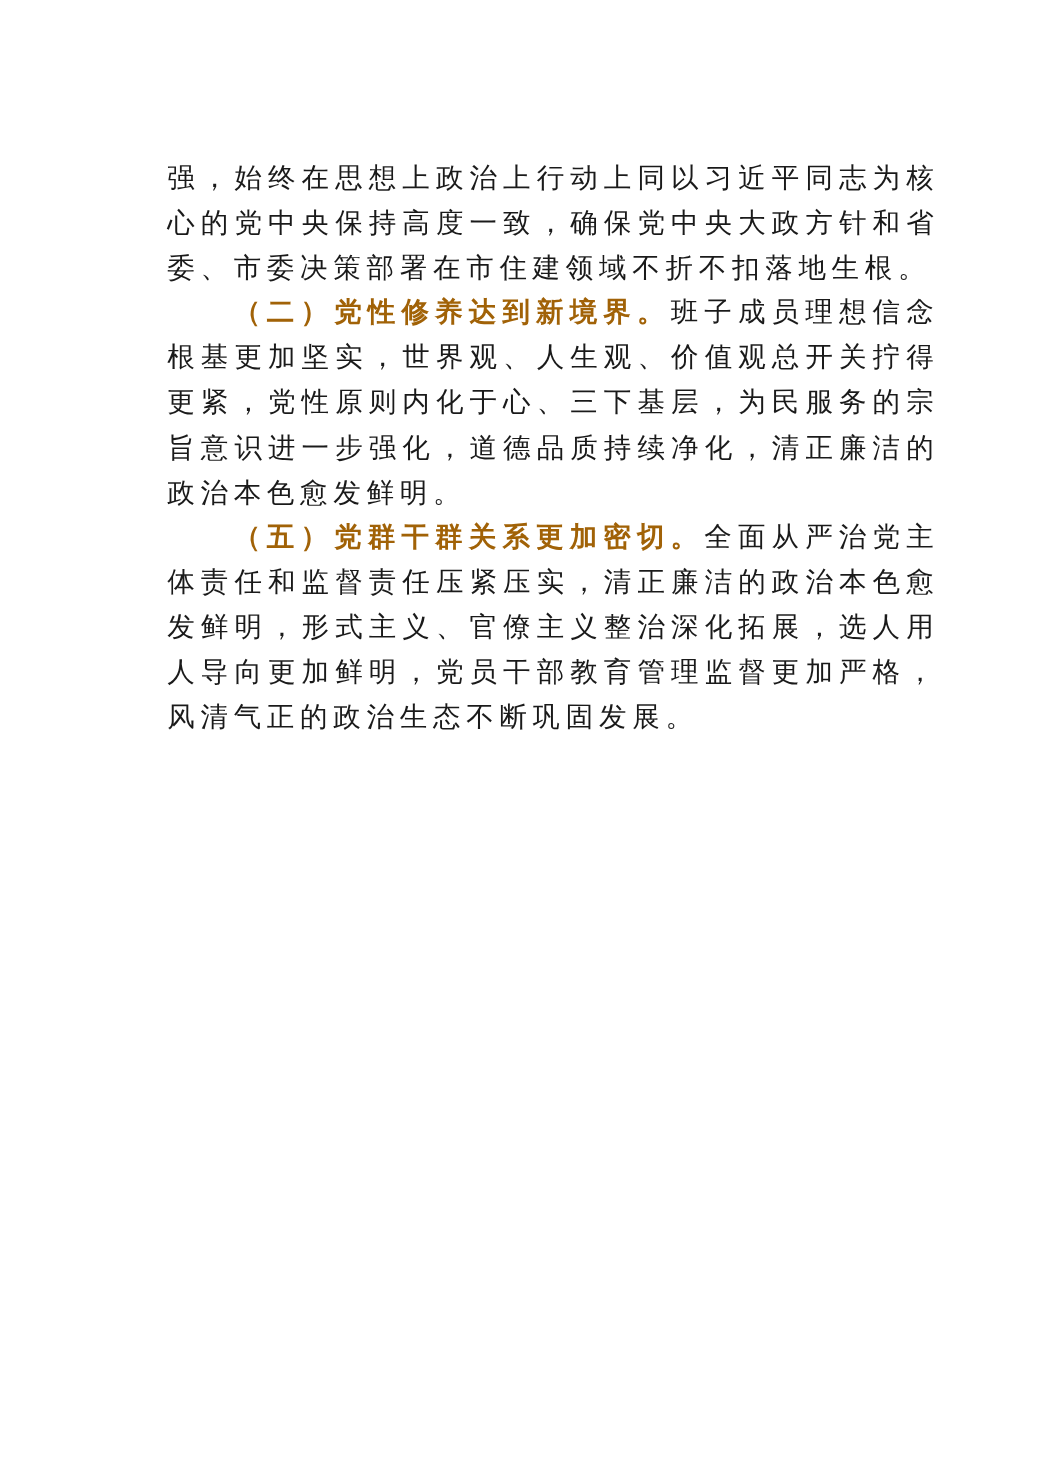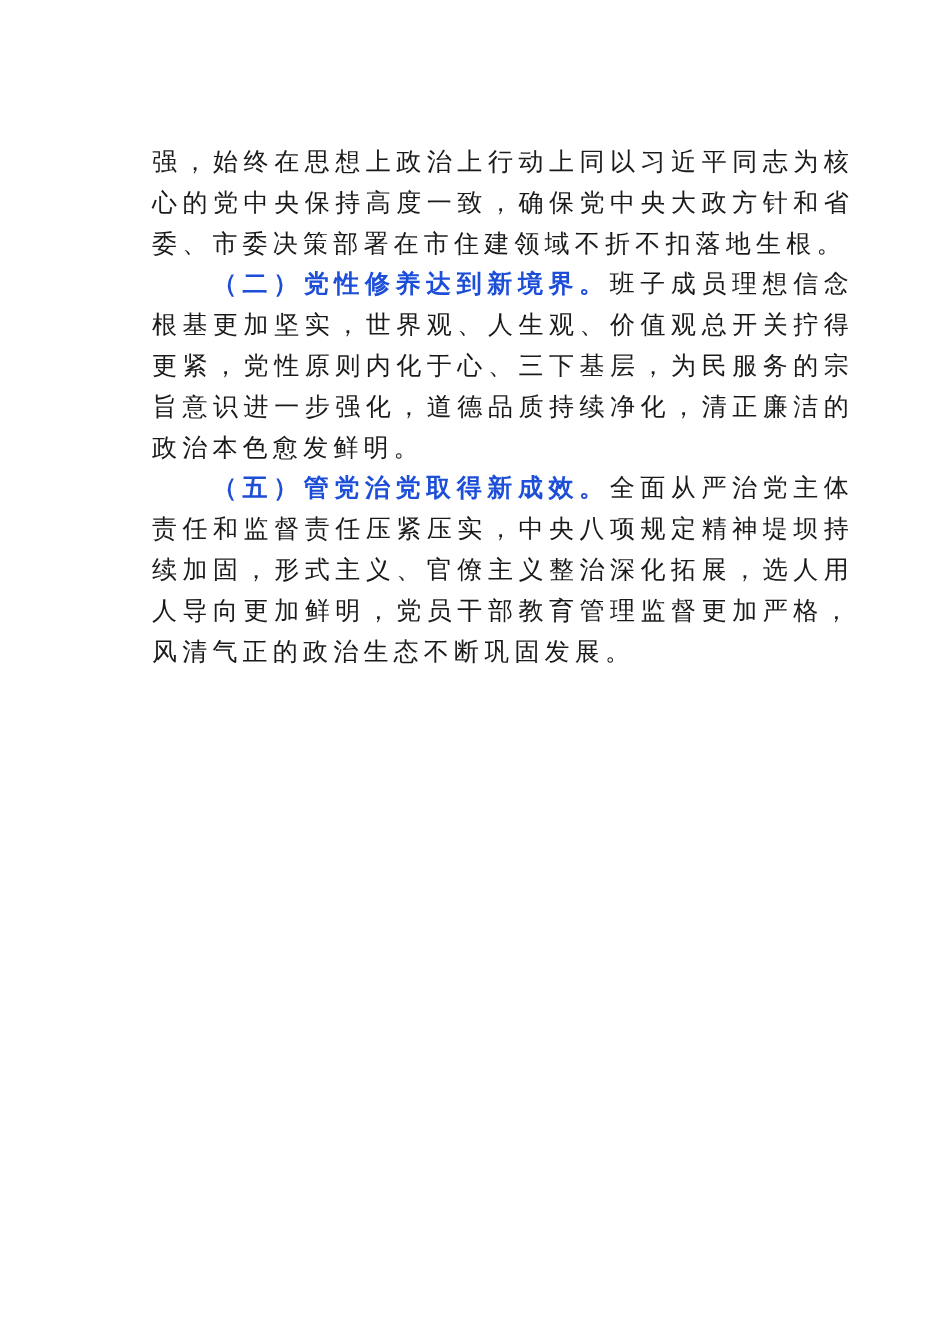--- a/index.html
+++ b/index.html
@@ -36,31 +36,31 @@
   }
   .para {
     margin: 0;
     padding: 0;
   }
   .para.indent {
     text-indent: 60px;
   }
   .heading {
     font-weight: bold;
-    color: #1d4ed8;
+    color: #a16207;
   }
 </style>
 </head>
 <body>
 
 <div class="page">
   <div class="content">
     <p class="para">
       <span>强，始终在思想上政治上行动上同以习近平同志为核心的党中央保持高度一致，确保党中央大政方针和省委、市委决策部署在市住建领域不折不扣落地生根。</span>
     </p>
     <p class="para indent">
       <span class="heading">（二）党性修养达到新境界。</span><span>班子成员理想信念根基更加坚实，世界观、人生观、价值观总开关拧得更紧，党性原则内化于心、三下基层，为民服务的宗旨意识进一步强化，道德品质持续净化，清正廉洁的政治本色愈发鲜明。</span>
     </p>
     <p class="para indent">
-      <span class="heading">（五）管党治党取得新成效。</span><span>全面从严治党主体责任和监督责任压紧压实，中央八项规定精神堤坝持续加固，形式主义、官僚主义整治深化拓展，选人用人导向更加鲜明，党员干部教育管理监督更加严格，风清气正的政治生态不断巩固发展。</span>
+      <span class="heading">（五）党群干群关系更加密切。</span><span>全面从严治党主体责任和监督责任压紧压实，清正廉洁的政治本色愈发鲜明，形式主义、官僚主义整治深化拓展，选人用人导向更加鲜明，党员干部教育管理监督更加严格，风清气正的政治生态不断巩固发展。</span>
     </p>
   </div>
 </div>
 
 </body></html>

